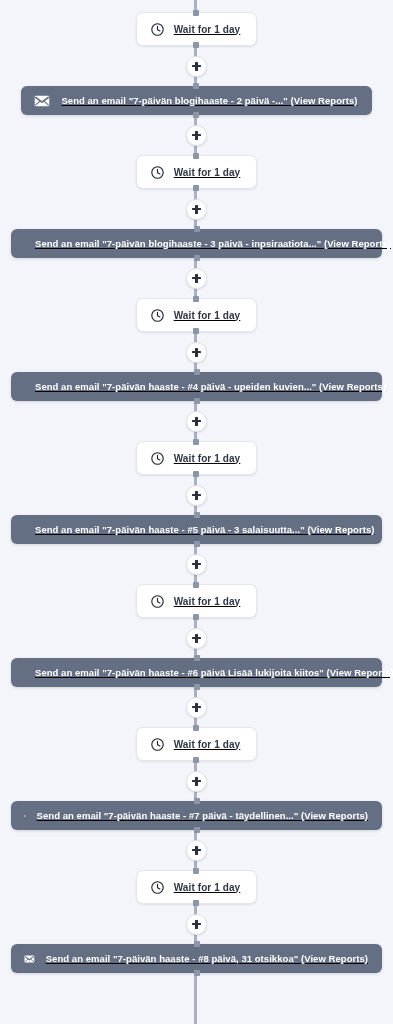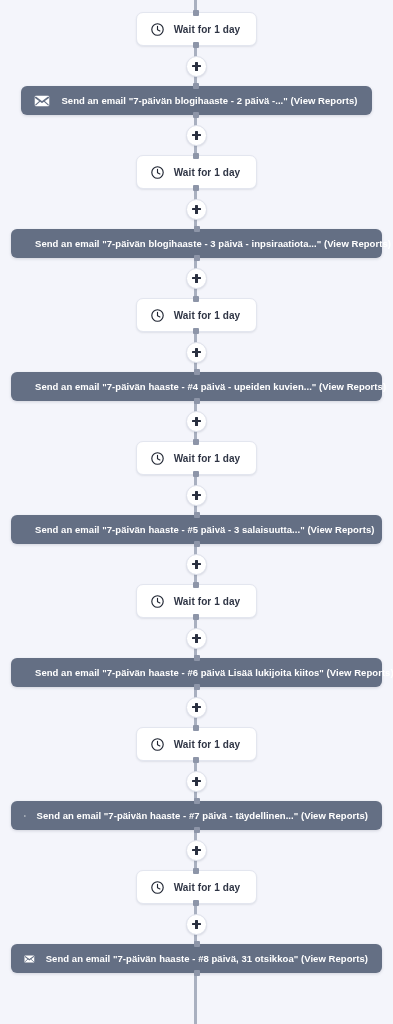--- a/index.html
+++ b/index.html
@@ -34,20 +34,21 @@
 
   .flow {
     position: absolute;
     left: 0;
     top: 0;
     width: 393px;
     display: flex;
     flex-direction: column;
     align-items: center;
     z-index: 2;
+    text-decoration: underline;
   }
 
   
   .wait-card {
     position: relative;
     background: #ffffff;
     border: 1px solid #e3e6ef;
     border-radius: 7px;
     box-shadow: 0 1px 2px rgba(40,45,70,0.10);
     height: 34px;

